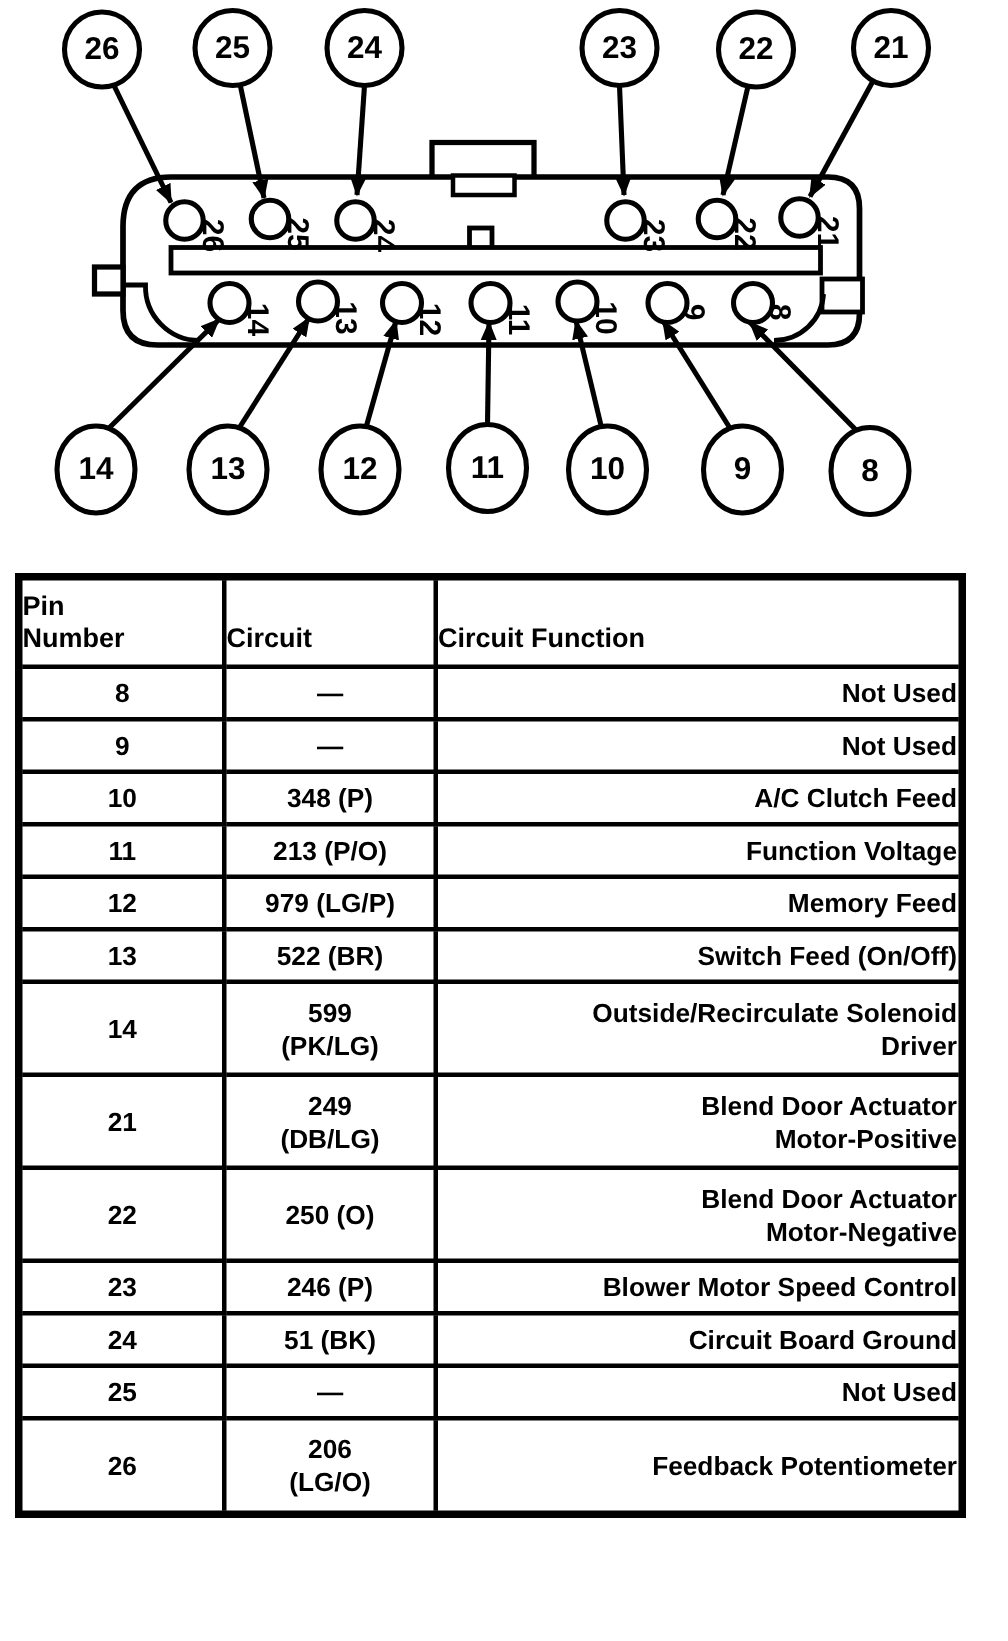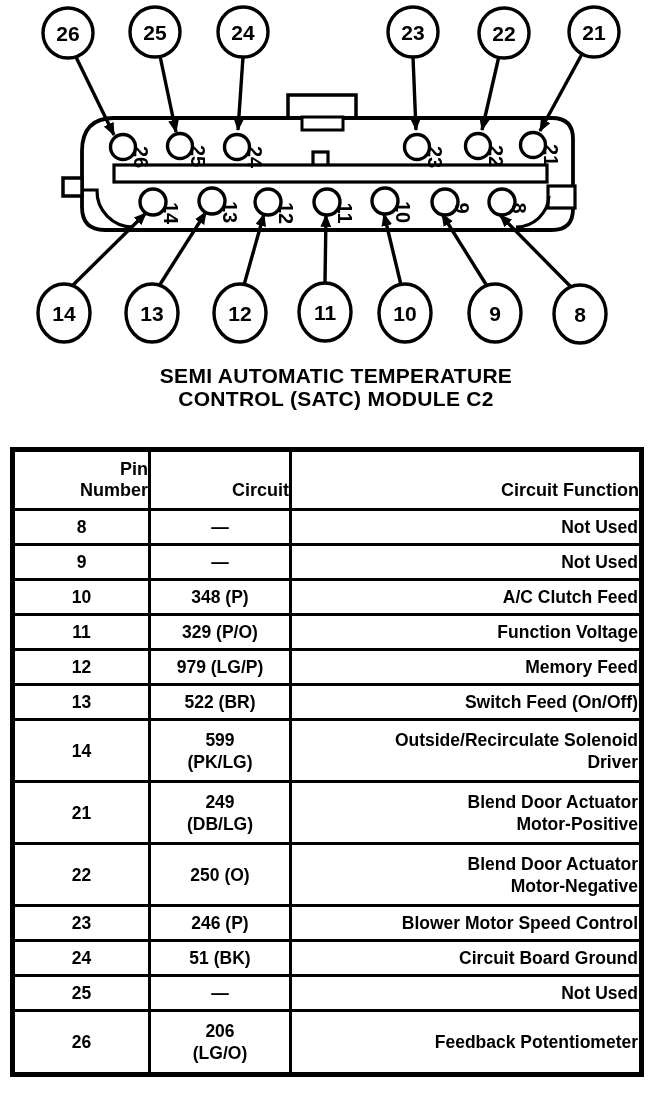--- a/index.html
+++ b/index.html
@@ -28,21 +28,21 @@
   table.pinout{
     border-collapse:collapse;margin:37px 0 0 10px;width:634px;
     table-layout:fixed;
   }
   table.pinout th,table.pinout td{
     border:3px solid #000;font-weight:bold;white-space:pre-line;
   }
   table.pinout{border:5px solid #000;}
   col.c-pin{width:137px;}
   col.c-circuit{width:141px;}
-  th{font-size:18px;text-align:right;vertical-align:bottom;padding:4px 0 7px 0;}
+  th{font-size:18px;text-align:left;vertical-align:bottom;padding:4px 0 7px 0;}
   thead tr{height:60px;}
   td{font-size:17.5px;line-height:22px;}
   td.pin,td.circuit{text-align:center;vertical-align:middle;}
   td.func{text-align:right;vertical-align:middle;padding-left:8px;}
   tr.h1{height:35px;}
   tr.h2{height:62px;}
   tr.h3{height:64px;}
 </style>
 </head>
 <body>
@@ -138,24 +138,20 @@
     <ellipse class="blank" cx="580" cy="314" rx="26" ry="29" stroke-width="3.4"></ellipse>
     <text class="callout-num" x="64" y="313" text-anchor="middle" dominant-baseline="central">14</text>
     <text class="callout-num" x="152" y="313" text-anchor="middle" dominant-baseline="central">13</text>
     <text class="callout-num" x="240" y="313" text-anchor="middle" dominant-baseline="central">12</text>
     <text class="callout-num" x="325" y="312" text-anchor="middle" dominant-baseline="central">11</text>
     <text class="callout-num" x="405" y="313" text-anchor="middle" dominant-baseline="central">10</text>
     <text class="callout-num" x="495" y="313" text-anchor="middle" dominant-baseline="central">9</text>
     <text class="callout-num" x="580" y="314" text-anchor="middle" dominant-baseline="central">8</text>
   </svg>
 
-  <div class="module-title">
-    <div>SEMI AUTOMATIC TEMPERATURE</div>
-    <div>CONTROL (SATC) MODULE C2</div>
-  </div>
 
   <table class="pinout">
     <colgroup>
         <col class="c-pin">
         <col class="c-circuit">
         <col>
       </colgroup>
     <thead>
       <tr>
         <th>Pin
@@ -175,21 +171,21 @@
         <td class="circuit">—</td>
         <td class="func">Not Used</td>
       </tr>
       <tr class="h1">
         <td class="pin">10</td>
         <td class="circuit">348 (P)</td>
         <td class="func">A/C Clutch Feed</td>
       </tr>
       <tr class="h1">
         <td class="pin">11</td>
-        <td class="circuit">329 (P/O)</td>
+        <td class="circuit">213 (P/O)</td>
         <td class="func">Function Voltage</td>
       </tr>
       <tr class="h1">
         <td class="pin">12</td>
         <td class="circuit">979 (LG/P)</td>
         <td class="func">Memory Feed</td>
       </tr>
       <tr class="h1">
         <td class="pin">13</td>
         <td class="circuit">522 (BR)</td>

